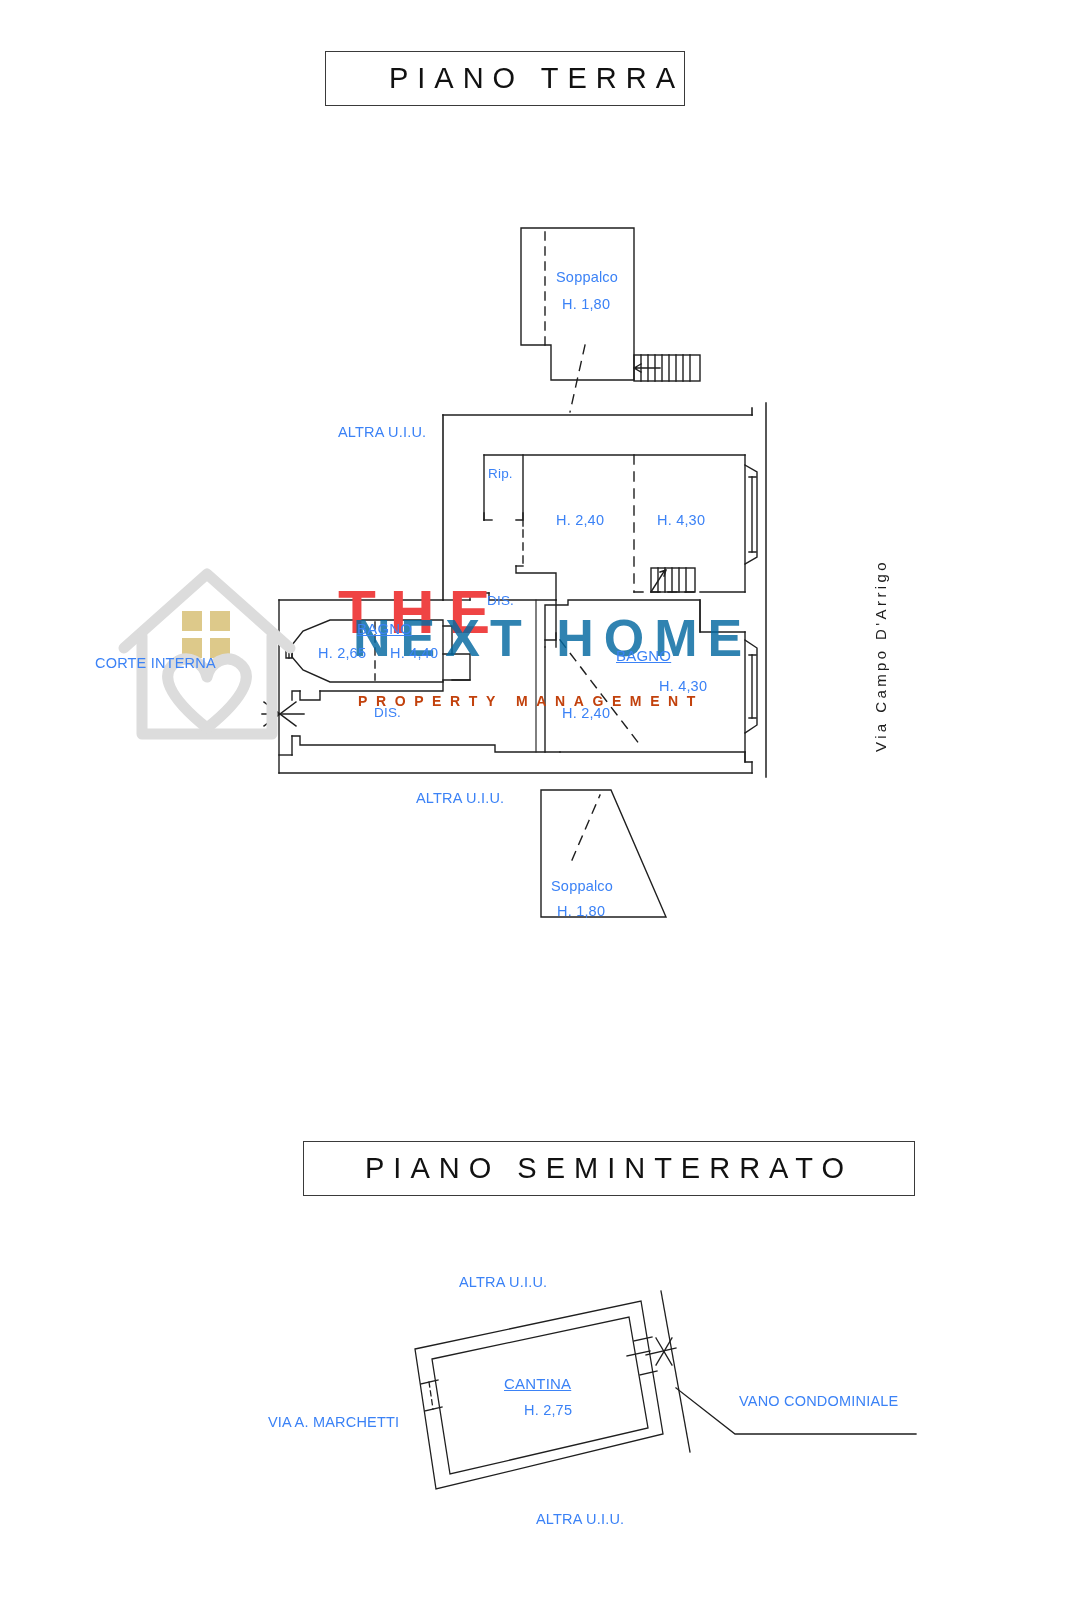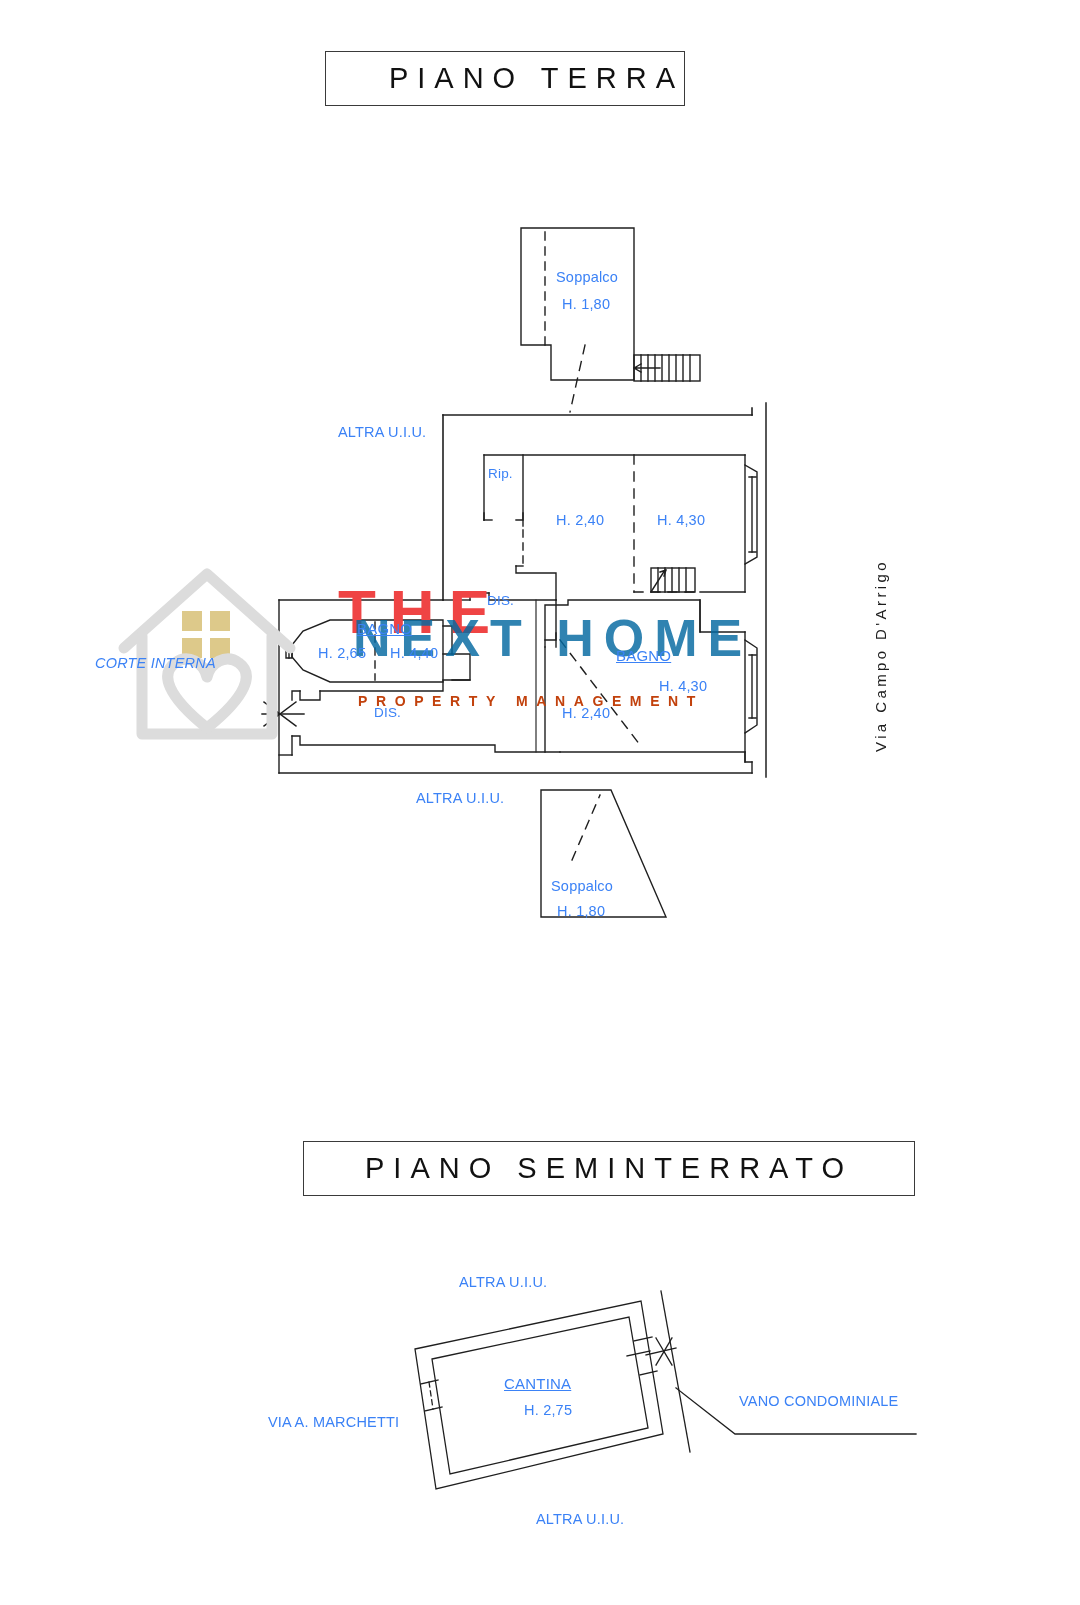--- a/index.html
+++ b/index.html
@@ -321,21 +321,21 @@
   <div class="lbl lbl-sm" style="left:488px; top:466px;">Rip.</div>
   <div class="lbl" style="left:556px; top:512px;">H. 2,40</div>
   <div class="lbl" style="left:657px; top:512px;">H. 4,30</div>
 
   <div class="lbl lbl-sm" style="left:487px; top:593px;">DIS.</div>
 
   <div class="lbl lbl-room" style="left:357px; top:620px;">BAGNO</div>
   <div class="lbl" style="left:318px; top:645px;">H. 2,65</div>
   <div class="lbl" style="left:390px; top:645px;">H. 4,40</div>
 
-  <div class="lbl" style="left:95px; top:655px;font-style:italic;">CORTE  INTERNA</div>
+  <div class="lbl" style="left:95px; top:655px;">CORTE  INTERNA</div>
 
   <div class="lbl lbl-sm" style="left:374px; top:705px;">DIS.</div>
 
   <div class="lbl lbl-room" style="left:616px; top:647px;">BAGNO</div>
   <div class="lbl" style="left:659px; top:678px;">H. 4,30</div>
   <div class="lbl" style="left:562px; top:705px;">H. 2,40</div>
 
   <div class="lbl" style="left:416px; top:790px;">ALTRA U.I.U.</div>
 
   <div class="lbl" style="left:551px; top:878px;">Soppalco</div>

